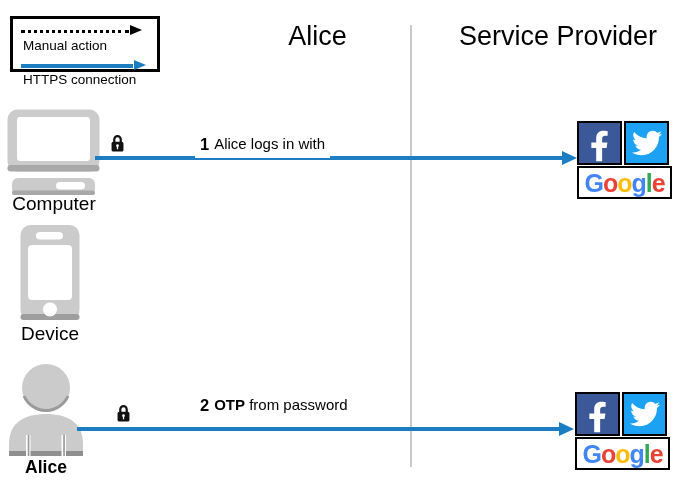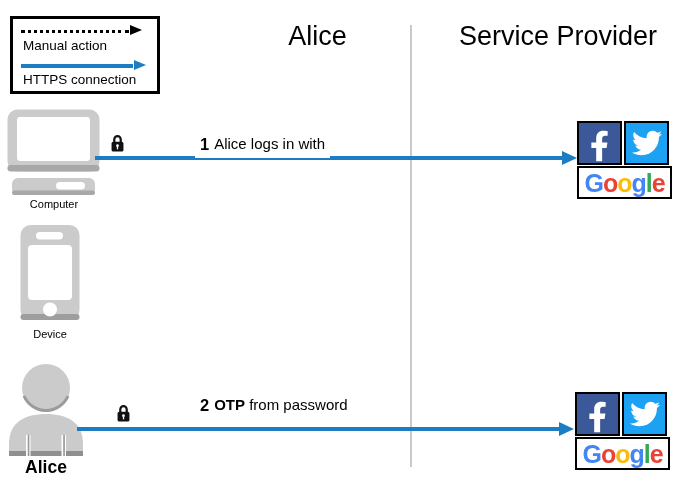--- a/index.html
+++ b/index.html
@@ -1,21 +1,21 @@
 <!DOCTYPE html>
 <html><head>
 <meta charset="utf-8">
 <style>
   html,body{margin:0;padding:0;background:#fff;}
   .canvas{
     position:relative;width:685px;height:496px;background:#fff;overflow:hidden;
     font-family:"Liberation Sans",sans-serif;color:#000;
   }
   
-  .legend{position:absolute;left:10px;top:16px;width:150px;height:78px;
+  .legend{position:absolute;left:10px;top:16px;width:150px;height:56px;
     border:3px solid #000;background:#fff;box-sizing:border-box;}
   .legend .dotted-line{position:absolute;left:8px;top:11px;width:108px;height:0;
     border-top:3.5px dotted #000;}
   .legend .ah-sm{position:absolute;width:0;height:0;
     border-top:5.5px solid transparent;border-bottom:5.5px solid transparent;
     border-left:12px solid #000;}
   .legend .head1{left:117px;top:6px;}
   .legend .solid-line{position:absolute;left:8px;top:45px;width:112px;height:4px;}
   .legend .head2{left:121px;top:41px;}
   .legend-label{position:absolute;left:10px;font-size:13.5px;line-height:16px;}
@@ -24,21 +24,21 @@
   
   .col-title{position:absolute;top:20px;font-size:27px;line-height:32px;text-align:center;}
   .title-alice{left:250px;width:135px;}
   .title-sp{left:430px;width:256px;text-align:center;}
   .divider{position:absolute;left:410px;top:25px;width:2px;height:442px;background:#c9c9c9;}
   
   .actor-svg{position:absolute;}
   .computer-svg{left:6px;top:108px;}
   .phone-svg{left:19px;top:224px;}
   .person-svg{left:5px;top:362px;}
-  .actor-label{position:absolute;font-size:11px;line-height:16px;text-align:center;}
+  .actor-label{position:absolute;font-size:19px;line-height:16px;text-align:center;}
   .computer-label{left:6px;top:196px;width:96px;}
   .td-label{left:4px;top:326px;width:92px;}
   .alice-label{left:5px;top:457px;width:82px;font-weight:bold;font-size:17.5px;line-height:20px;}
   
   .lock{position:absolute;width:17px;height:21px;}
   .lock1{left:109px;top:133px;}
   .lock2{left:115px;top:403px;}
   
   .flow-line{position:absolute;height:4px;}
   .line1{left:95px;top:156px;width:467px;}

